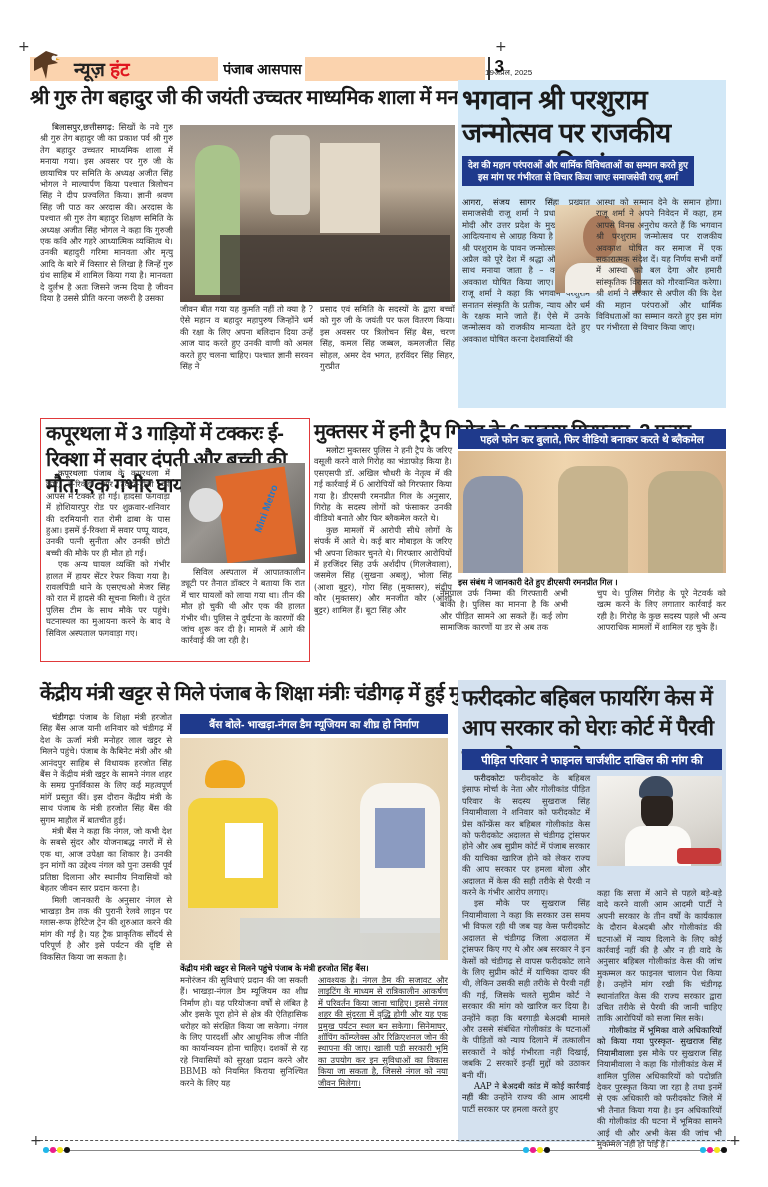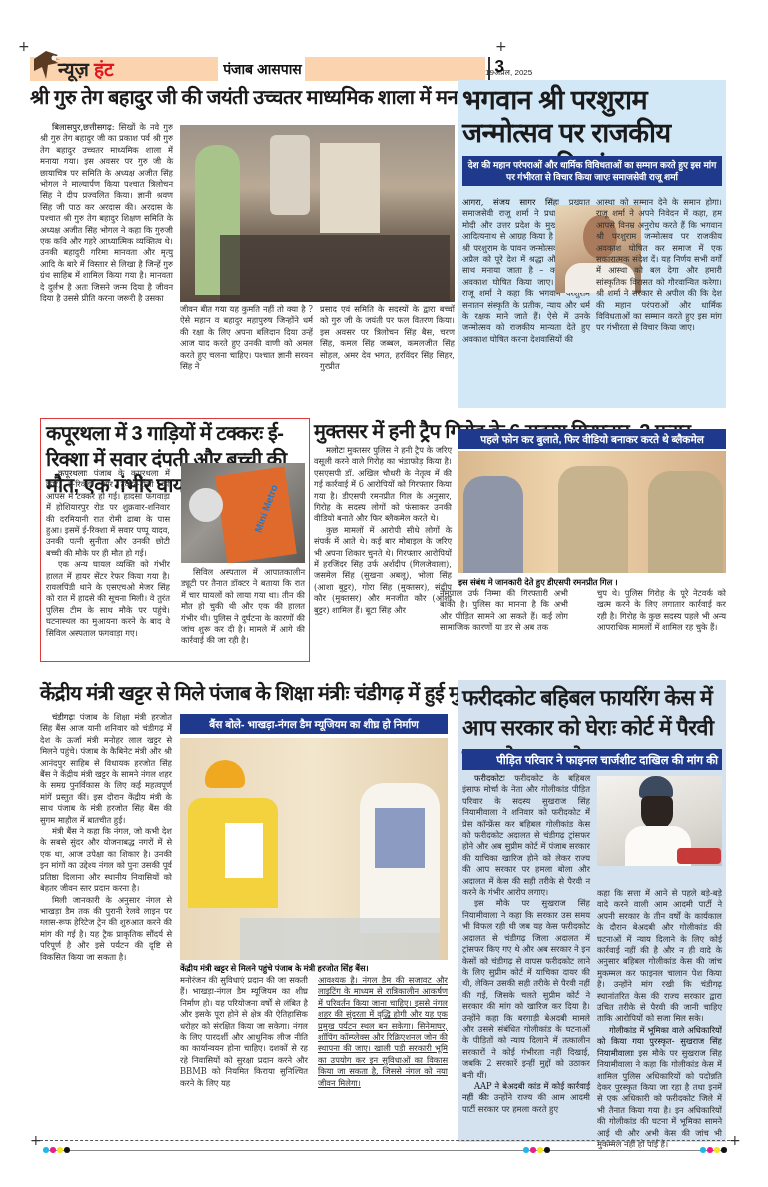--- a/index.html
+++ b/index.html
@@ -1,21 +1,21 @@
 <!DOCTYPE html>
 <html><head>
 <meta charset="utf-8">
 <style>
   html, body { margin: 0; padding: 0; background: #ffffff; }
   body { width: 768px; height: 1187px; position: relative; overflow: hidden; font-family: "DejaVu Serif", serif; color: #222; }
   .abs { position: absolute; }
   .reg { position: absolute; font: 14px "DejaVu Sans", sans-serif; color: #333; line-height: 10px; }
   
   .hdr-bar { position: absolute; top: 57px; height: 24px; background: #fbd3ae; }
-  .masthead { position: absolute; left: 58px; top: 56px; font: bold 19px "Liberation Sans", sans-serif; color: #222; }
+  .masthead { position: absolute; left: 74px; top: 56px; font: bold 19px "Liberation Sans", sans-serif; color: #222; }
   .masthead .red { color: #e0161f; }
   .eagle { position: absolute; left: 32px; top: 49px; width: 28px; height: 32px; }
   .section-title { position: absolute; left: 220px; top: 59px; width: 85px; font: bold 14px "Liberation Sans", sans-serif; color: #111; text-align: center; }
   .date { position: absolute; left: 485px; top: 66px; font: 8px "Liberation Sans", sans-serif; color: #222; }
   .page-num { position: absolute; left: 486px; top: 57px; width: 14px; height: 24px; border-left: 2px solid #333; font: bold 17px "Liberation Sans", sans-serif; color: #111; text-align: right; }
   .headline { font-family: "Liberation Sans", sans-serif; font-weight: bold; color: #1a1a1a; letter-spacing: -0.5px; line-height: 1.1; }
   .body-text { font-size: 8.3px; line-height: 11.4px; color: #333; text-align: justify; }
   .body-text p { margin: 0; text-indent: 12px; }
   .body-text .lead { font-weight: normal; color: #111; }
   .caption { font: bold 8.3px "Liberation Sans", sans-serif; color: #111; }
@@ -68,21 +68,21 @@
     <p style="text-indent:0">जीवन बीत गया यह कुमति नहीं तो क्या है ? ऐसे महान व बहादुर महापुरुष जिन्होंने धर्म की रक्षा के लिए अपना बलिदान दिया उन्हें आज याद करते हुए उनकी वाणी को अमल करते हुए चलना चाहिए। पश्चात ज्ञानी सरवन सिंह ने</p>
   </div>
   <div class="abs body-text" style="left:320px;top:304px;width:135px;">
     <p style="text-indent:0">प्रसाद एवं समिति के सदस्यों के द्वारा बच्चों को गुरु जी के जयंती पर फल वितरण किया। इस अवसर पर त्रिलोचन सिंह बैस, चरण सिंह, कमल सिंह जब्बल, कमलजीत सिंह सोहल, अमर देव भगत, हरविंदर सिंह सिहर, गुरप्रीत</p>
   </div>
 </div>
 
 <div class="panel-blue" style="left:458px;top:80px;width:268px;height:328px;"></div>
 <div>
   <div class="abs headline" style="left:462px;top:84px;width:262px;font-size:27px;line-height:33px;">भगवान श्री परशुराम जन्मोत्सव पर राजकीय अवकाश की मांग</div>
-  <div class="subhead" style="left:462px;top:156px;width:260px;font-size:9px;line-height:12px;">देश की महान परंपराओं और धार्मिक विविधताओं का सम्मान करते हुए इस मांग पर गंभीरता से विचार किया जाएः समाजसेवी राजू शर्मा</div>
+  <div class="subhead" style="left:462px;top:156px;width:232px;font-size:9px;line-height:12px;">देश की महान परंपराओं और धार्मिक विविधताओं का सम्मान करते हुए इस मांग पर गंभीरता से विचार किया जाएः समाजसेवी राजू शर्मा</div>
   <div class="abs body-text" style="left:462px;top:197px;width:128px;">
     <p style="text-indent:0"><span class="lead">आगरा, संजय सागर सिंहः</span> <span>प्रख्यात समाजसेवी राजू शर्मा ने प्रधानमंत्री नरेंद्र मोदी और उत्तर प्रदेश के मुख्यमंत्री योगी आदित्यनाथ से आग्रह किया है कि भगवान श्री परशुराम के पावन जन्मोत्सव – जो 29 अप्रैल को पूरे देश में श्रद्धा और भक्ति के साथ मनाया जाता है – को राजकीय अवकाश घोषित किया जाए। समाजसेवी राजू शर्मा ने कहा कि भगवान परशुराम सनातन संस्कृति के प्रतीक, न्याय और धर्म के रक्षक माने जाते हैं। ऐसे में उनके जन्मोत्सव को राजकीय मान्यता देते हुए अवकाश घोषित करना देशवासियों की</span></p>
   </div>
   <div class="photo" style="left:555px;top:205px;width:86px;height:88px;background:linear-gradient(160deg,#e9d7b8 0%,#c9a888 50%,#8a6e58 100%);">
     <div class="abs" style="left:28px;top:10px;width:34px;height:44px;border-radius:50%;background:#a97a5c;"></div>
     <div class="abs" style="left:10px;top:58px;width:70px;height:30px;background:#f1ede6;border-radius:16px 16px 0 0;"></div>
   </div>
   <div class="abs body-text" style="left:596px;top:197px;width:126px;">
     <p style="text-indent:0">आस्था को सम्मान देने के समान होगा। राजू शर्मा ने अपने निवेदन में कहा, हम आपसे विनम्र अनुरोध करते हैं कि भगवान श्री परशुराम जन्मोत्सव पर राजकीय अवकाश घोषित कर समाज में एक सकारात्मक संदेश दें। यह निर्णय सभी वर्गों में आस्था को बल देगा और हमारी सांस्कृतिक विरासत को गौरवान्वित करेगा। श्री शर्मा ने सरकार से अपील की कि देश की महान परंपराओं और धार्मिक विविधताओं का सम्मान करते हुए इस मांग पर गंभीरता से विचार किया जाए।</p>
   </div>
@@ -147,21 +147,21 @@
     <p style="text-indent:0">मनोरंजन की सुविधाएं प्रदान की जा सकती हैं। भाखड़ा-नंगल डैम म्यूजियम का शीघ्र निर्माण हो। यह परियोजना वर्षों से लंबित है और इसके पूरा होने से क्षेत्र की ऐतिहासिक धरोहर को संरक्षित किया जा सकेगा। नंगल के लिए पारदर्शी और आधुनिक लीज नीति का कार्यान्वयन होना चाहिए। दशकों से रह रहे निवासियों को सुरक्षा प्रदान करने और BBMB को नियमित किराया सुनिश्चित करने के लिए यह</p>
   </div>
   <div class="abs body-text" style="left:318px;top:975px;width:130px;text-decoration:underline;">
     <p style="text-indent:0">आवश्यक है। नंगल डैम की सजावट और लाइटिंग के माध्यम से रात्रिकालीन आकर्षण में परिवर्तन किया जाना चाहिए। इससे नंगल शहर की सुंदरता में वृद्धि होगी और यह एक प्रमुख पर्यटन स्थल बन सकेगा। सिनेमाघर, शॉपिंग कॉम्प्लेक्स और रिक्रिएशनल जोन की स्थापना की जाए। खाली पड़ी सरकारी भूमि का उपयोग कर इन सुविधाओं का विकास किया जा सकता है, जिससे नंगल को नया जीवन मिलेगा।</p>
   </div>
 </div>
 
 <div class="panel-grey" style="left:458px;top:680px;width:268px;height:462px;"></div>
 <div>
   <div class="abs headline" style="left:462px;top:683px;width:262px;font-size:21.5px;line-height:30px;">फरीदकोट बहिबल फायरिंग केस में आप सरकार को घेराः कोर्ट में पैरवी न करने का आरोप</div>
-  <div class="subhead" style="left:462px;top:749px;width:260px;font-size:11.5px;text-align:right;">पीड़ित परिवार ने फाइनल चार्जशीट दाखिल की मांग की</div>
+  <div class="subhead" style="left:462px;top:749px;width:260px;font-size:11.5px;">पीड़ित परिवार ने फाइनल चार्जशीट दाखिल की मांग की</div>
   <div class="abs body-text" style="left:462px;top:773px;width:128px;">
     <p><span class="lead">फरीदकोटः</span> <span>फरीदकोट के बहिबल इंसाफ मोर्चा के नेता और गोलीकांड पीड़ित परिवार के सदस्य सुखराज सिंह नियामीवाला ने शनिवार को फरीदकोट में प्रेस कॉन्फ्रेंस कर बहिबल गोलीकांड केस को फरीदकोट अदालत से चंडीगढ़ ट्रांसफर होने और अब सुप्रीम कोर्ट में पंजाब सरकार की याचिका खारिज होने को लेकर राज्य की आप सरकार पर हमला बोला और अदालत में केस की सही तरीके से पैरवी न करने के गंभीर आरोप लगाए।</span></p>
     <p>इस मौके पर सुखराज सिंह नियामीवाला ने कहा कि सरकार उस समय भी विफल रही थी जब यह केस फरीदकोट अदालत से चंडीगढ़ जिला अदालत में ट्रांसफर किए गए थे और अब सरकार ने इन केसों को चंडीगढ़ से वापस फरीदकोट लाने के लिए सुप्रीम कोर्ट में याचिका दायर की थी, लेकिन उसकी सही तरीके से पैरवी नहीं की गई, जिसके चलते सुप्रीम कोर्ट ने सरकार की मांग को खारिज कर दिया है। उन्होंने कहा कि बरगाड़ी बेअदबी मामले और उससे संबंधित गोलीकांड के घटनाओं के पीड़ितों को न्याय दिलाने में तत्कालीन सरकारों ने कोई गंभीरता नहीं दिखाई, जबकि 2 सरकारें इन्हीं मुद्दों को उठाकर बनी थीं।</p>
     <p><span class="lead">AAP ने बेअदबी कांड में कोई कार्रवाई नहीं कीः</span> <span>उन्होंने राज्य की आम आदमी पार्टी सरकार पर हमला करते हुए</span></p>
   </div>
   <div class="photo" style="left:597px;top:776px;width:125px;height:90px;background:linear-gradient(160deg,#f4f2ee 0%,#dcd9d3 60%,#c6c1ba 100%);">
     <div class="abs" style="left:42px;top:0px;width:34px;height:22px;background:#3c4a5f;border-radius:16px 16px 4px 4px;"></div>
     <div class="abs" style="left:44px;top:20px;width:32px;height:34px;background:#2b2420;border-radius:6px 6px 16px 16px;"></div>
     <div class="abs" style="left:28px;top:50px;width:66px;height:40px;background:#fbfaf7;border-radius:18px 18px 0 0;"></div>
     <div class="abs" style="left:80px;top:72px;width:44px;height:16px;background:#c73a3a;border-radius:4px;"></div>

